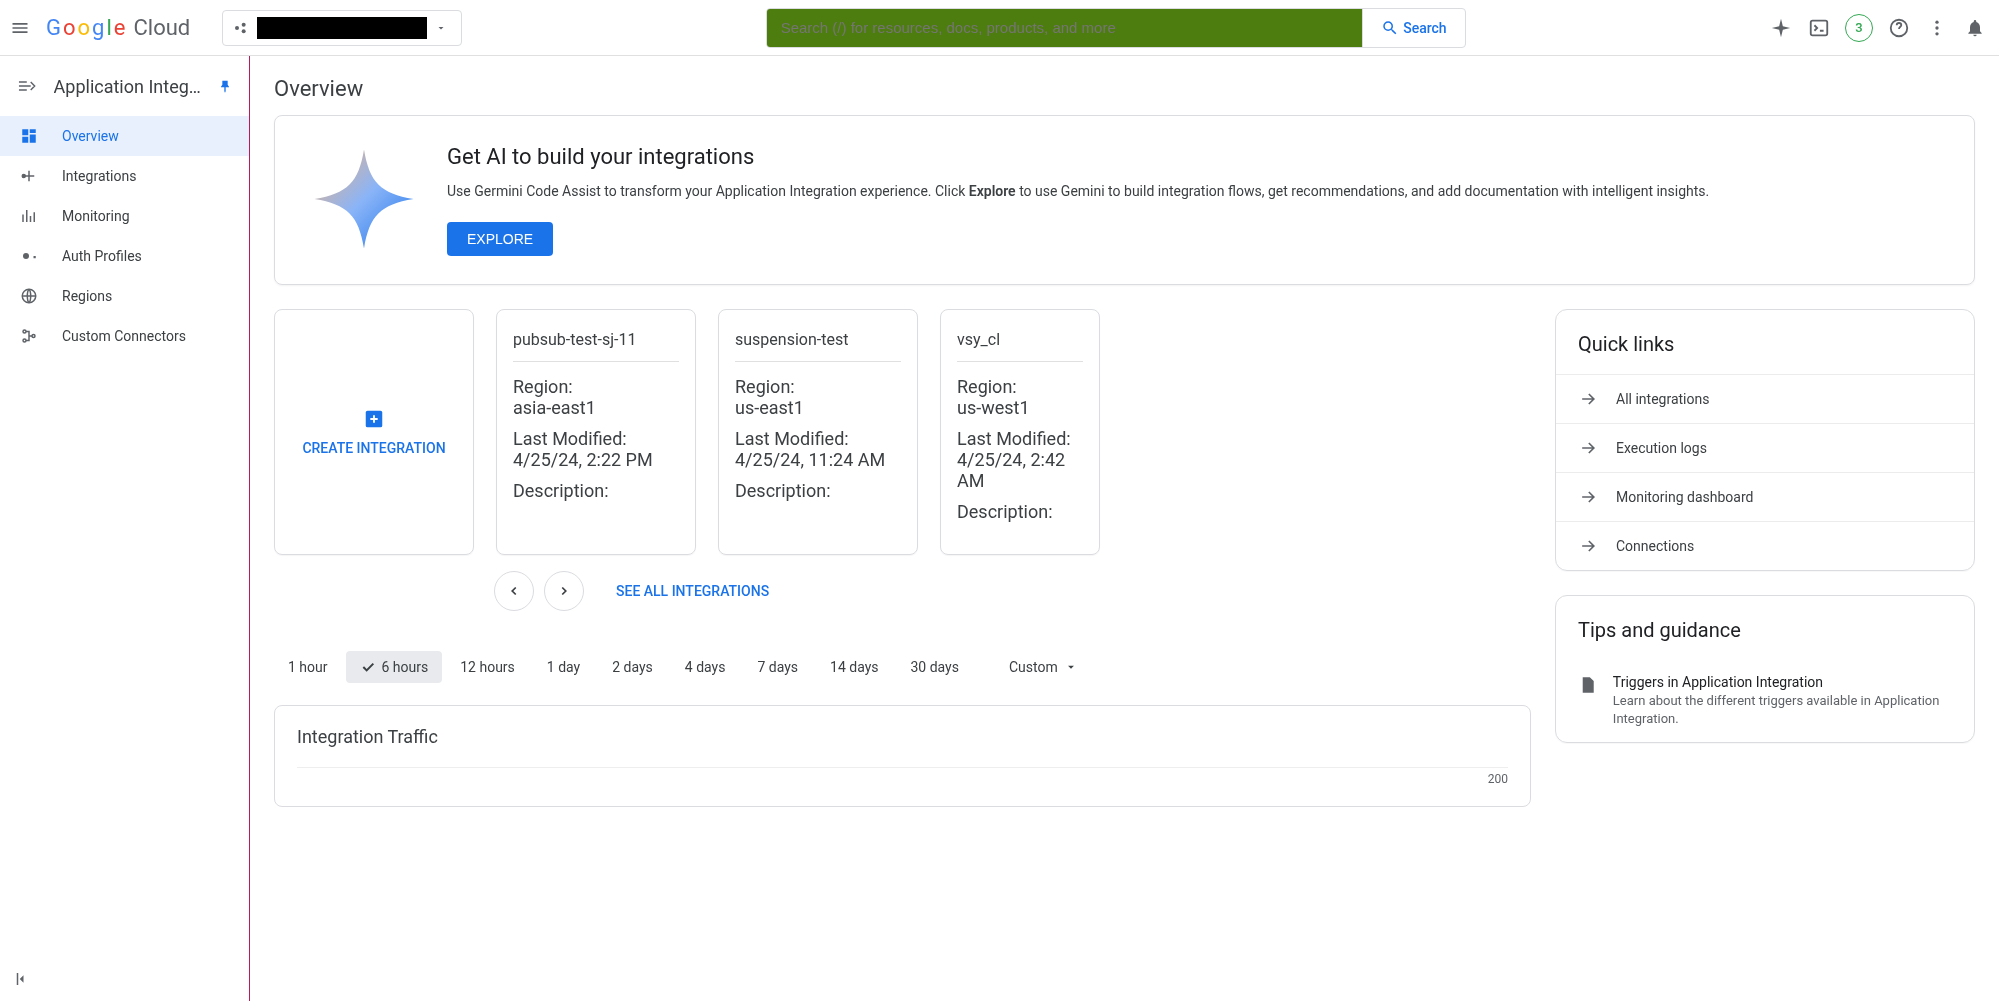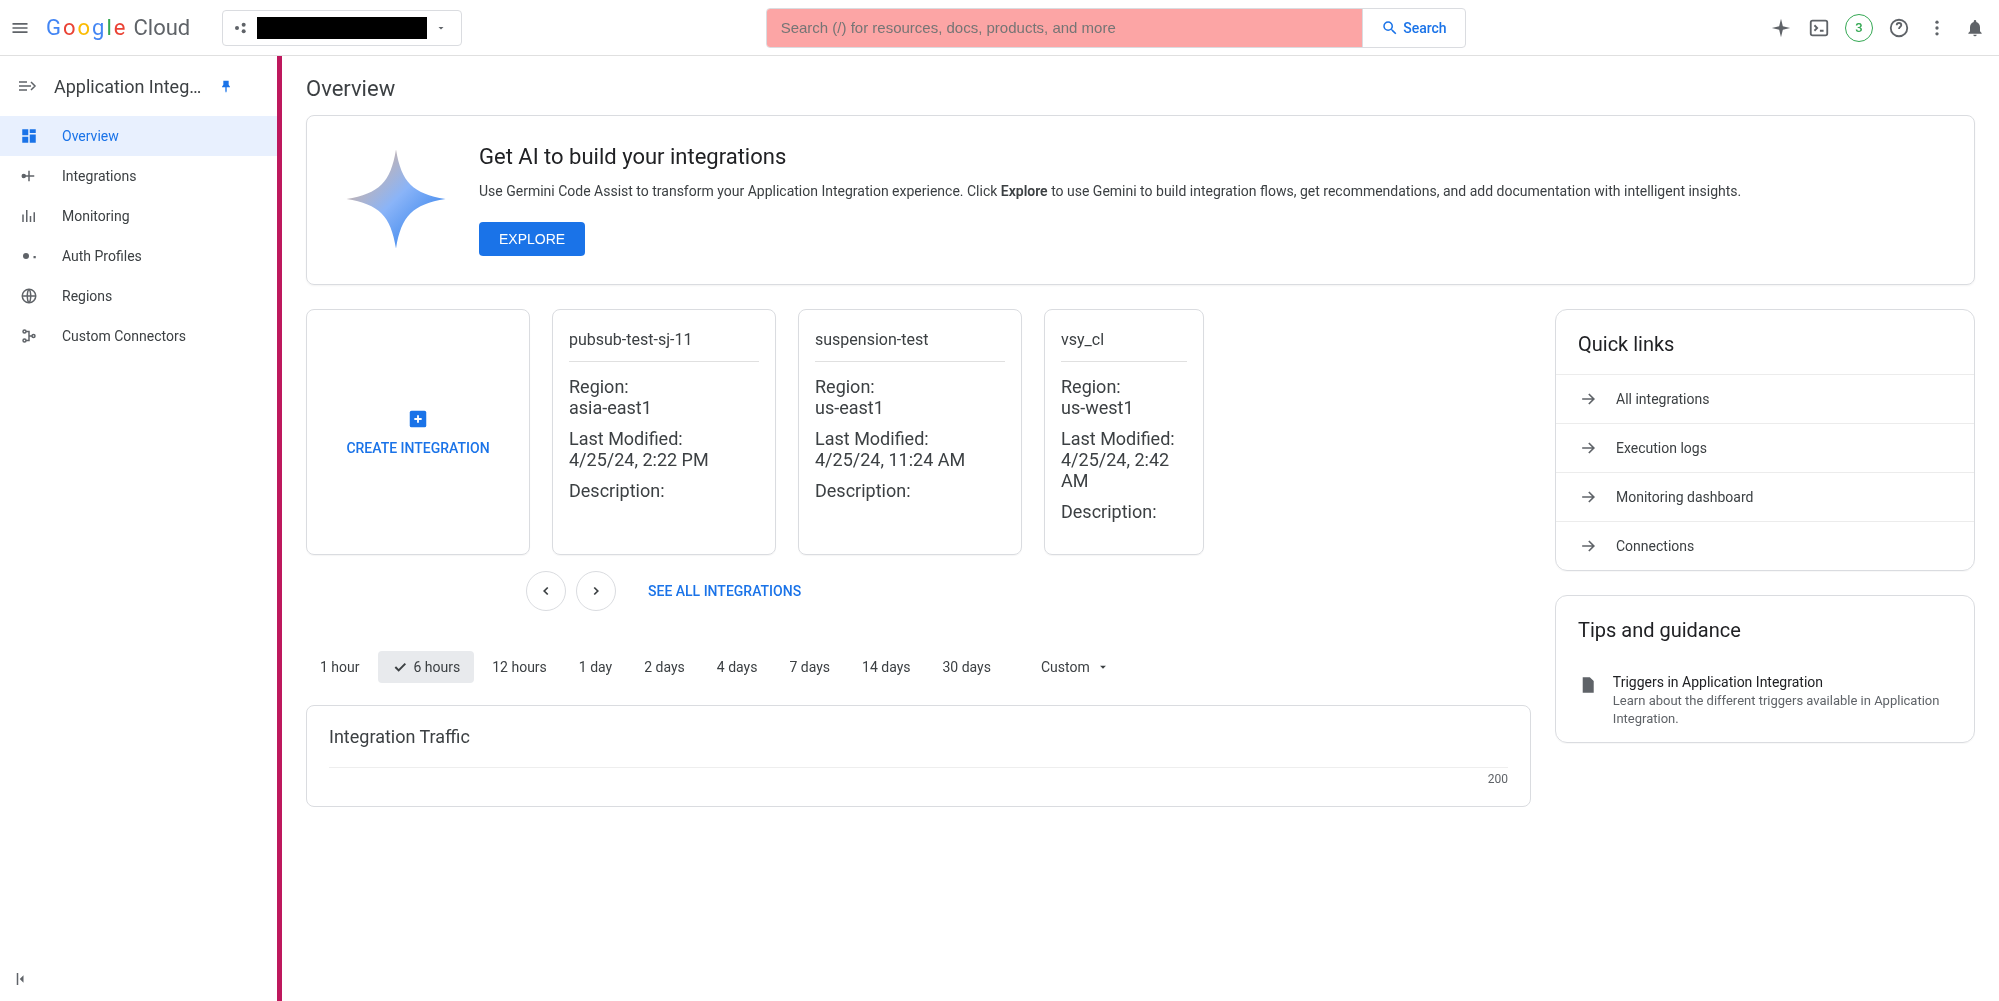--- a/index.html
+++ b/index.html
@@ -8,29 +8,29 @@
 
 .topbar { display:flex; align-items:center; height:56px; padding:0 8px; border-bottom:1px solid #e0e0e0; gap:8px; }
 .hamburger { width:40px; height:40px; display:flex; align-items:center; justify-content:center; cursor:pointer; border-radius:50%; }
 .logo { display:flex; align-items:center; gap:2px; font-size:22px; margin-left:6px; margin-right:24px;}
 .logo .g{color:#4285F4;} .logo .o1{color:#EA4335;} .logo .o2{color:#FBBC05;} .logo .g2{color:#4285F4;} .logo .l{color:#34A853;} .logo .e{color:#EA4335;}
 .logo .cloud{color:#5f6368; font-weight:400; margin-left:6px;}
 .project-picker{ border:1px solid #dadce0; border-radius:4px; height:36px; display:flex; align-items:center; padding:0 10px; gap:8px; min-width:240px; cursor:pointer;}
 .project-picker .black{ background:#000; width:170px; height:22px; }
 .search-wrap{ flex:1; display:flex; justify-content:center; }
 .search-box{ display:flex; border:1px solid #dadce0; border-radius:4px; height:40px; width:700px; max-width:720px; overflow:hidden;}
-.search-box input{ flex:1; border:none; outline:none; padding:4px 14px; font-size:15px; background:#fca5a5;}
+.search-box input{ flex:1; border:none; outline:none; padding:4px 14px; font-size:15px; background:#4d7c0f;}
 .search-btn{ display:flex; align-items:center; gap:4px; padding:0 18px; border-left:1px solid #dadce0; color:#1a73e8; font-weight:500; cursor:pointer;}
 .top-icons{ display:flex; align-items:center; gap:14px; margin-left:auto; padding-right:4px;}
 .badge-circ{ width:28px; height:28px; border:1.5px solid #34a853; color:#34a853; border-radius:50%; display:flex; align-items:center; justify-content:center; font-size:13px; font-weight:500;}
 .icon-btn{ width:24px; height:24px; display:flex; align-items:center; justify-content:center; color:#5f6368; cursor:pointer;}
 
 
 .body-row{ display:flex; height:calc(1001px - 56px); }
-.sidebar{ width:282px; border-right:5px solid #be185d; padding-top:10px; position:relative; }
+.sidebar{ width:250px; border-right:1px solid #be185d; padding-top:10px; position:relative; }
 .side-head{ display:flex; align-items:center; padding:8px 16px 18px; gap:14px;}
 .side-head .title{ font-size:18px; color:#3c4043; white-space:nowrap; overflow:hidden; text-overflow:ellipsis; max-width:150px;}
 .pin{ color:#1a73e8; }
 .side-item{ display:flex; align-items:center; gap:22px; padding:11px 20px; cursor:pointer; color:#3c4043; font-size:14px;}
 .side-item.active{ background:#e8f0fe; color:#1a73e8; }
 .side-item.active .mi{ color:#1a73e8;}
 .side-item .mi{ color:#5f6368; width:20px; text-align:center;}
 .collapse-ctl{ position:absolute; bottom:10px; left:10px; color:#5f6368;}
 
 .main{ flex:1; overflow-y:auto; padding:0;}
@@ -39,21 +39,21 @@
 .right-col{ width:420px; flex-shrink:0;}
 
 .banner{ border:1px solid #dadce0; border-radius:8px; padding:28px 34px; display:flex; gap:28px; margin-bottom:24px; box-shadow:0 1px 2px rgba(0,0,0,0.05);}
 .banner-star{ width:110px; height:110px; flex-shrink:0;}
 .banner h2{ font-size:22px; font-weight:400; margin-bottom:12px; color:#202124;}
 .banner p{ font-size:14px; color:#3c4043; line-height:1.5; margin-bottom:20px;}
 .banner p b{ font-weight:600;}
 .explore-btn{ background:#1a73e8; color:#fff; border:none; padding:9px 20px; font-size:14px; font-weight:500; border-radius:4px; cursor:pointer;}
 
 .cards-row{ display:flex; gap:22px; margin-bottom:16px;}
-.card{ border:1px solid #dadce0; border-radius:8px; width:224px; height:246px; padding:20px 16px; box-shadow:0 1px 1px rgba(0,0,0,0.04); flex-shrink:0;}
+.card{ border:1px solid #dadce0; border-radius:8px; width:200px; height:246px; padding:20px 16px; box-shadow:0 1px 1px rgba(0,0,0,0.04); flex-shrink:0;}
 .card.create{ display:flex; flex-direction:column; align-items:center; justify-content:center; gap:10px; color:#1a73e8; font-weight:500; cursor:pointer;}
 .card h3{ font-size:16px; font-weight:400; margin-bottom:14px; padding-bottom:12px; border-bottom:1px solid #e0e0e0;}
 .card .lbl{ font-size:18px; color:#3c4043;}
 .card .block{ margin-bottom:10px;}
 
 .pager{ display:flex; align-items:center; gap:10px; margin-bottom:40px; padding-left:220px;}
 .round-btn{ width:40px; height:40px; border:1px solid #dadce0; border-radius:50%; display:flex; align-items:center; justify-content:center; cursor:pointer; color:#3c4043;}
 .see-all{ color:#1a73e8; font-weight:500; margin-left:22px; cursor:pointer;}
 
 .time-tabs{ display:flex; align-items:flex-end; gap:4px; margin-bottom:22px; flex-wrap:wrap;}

